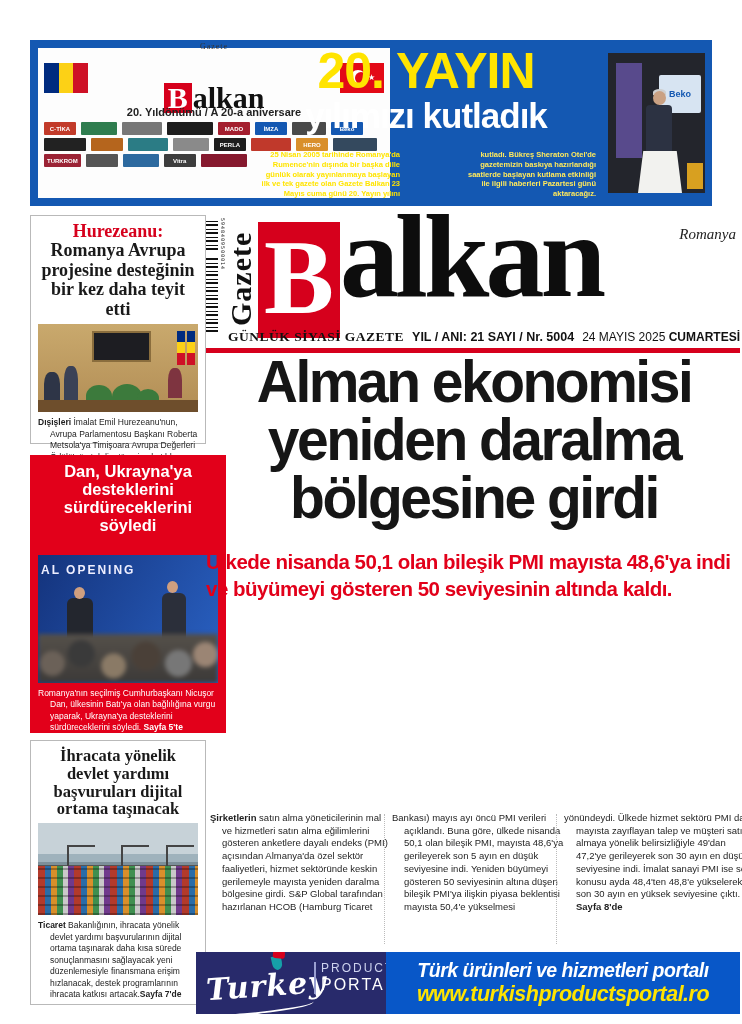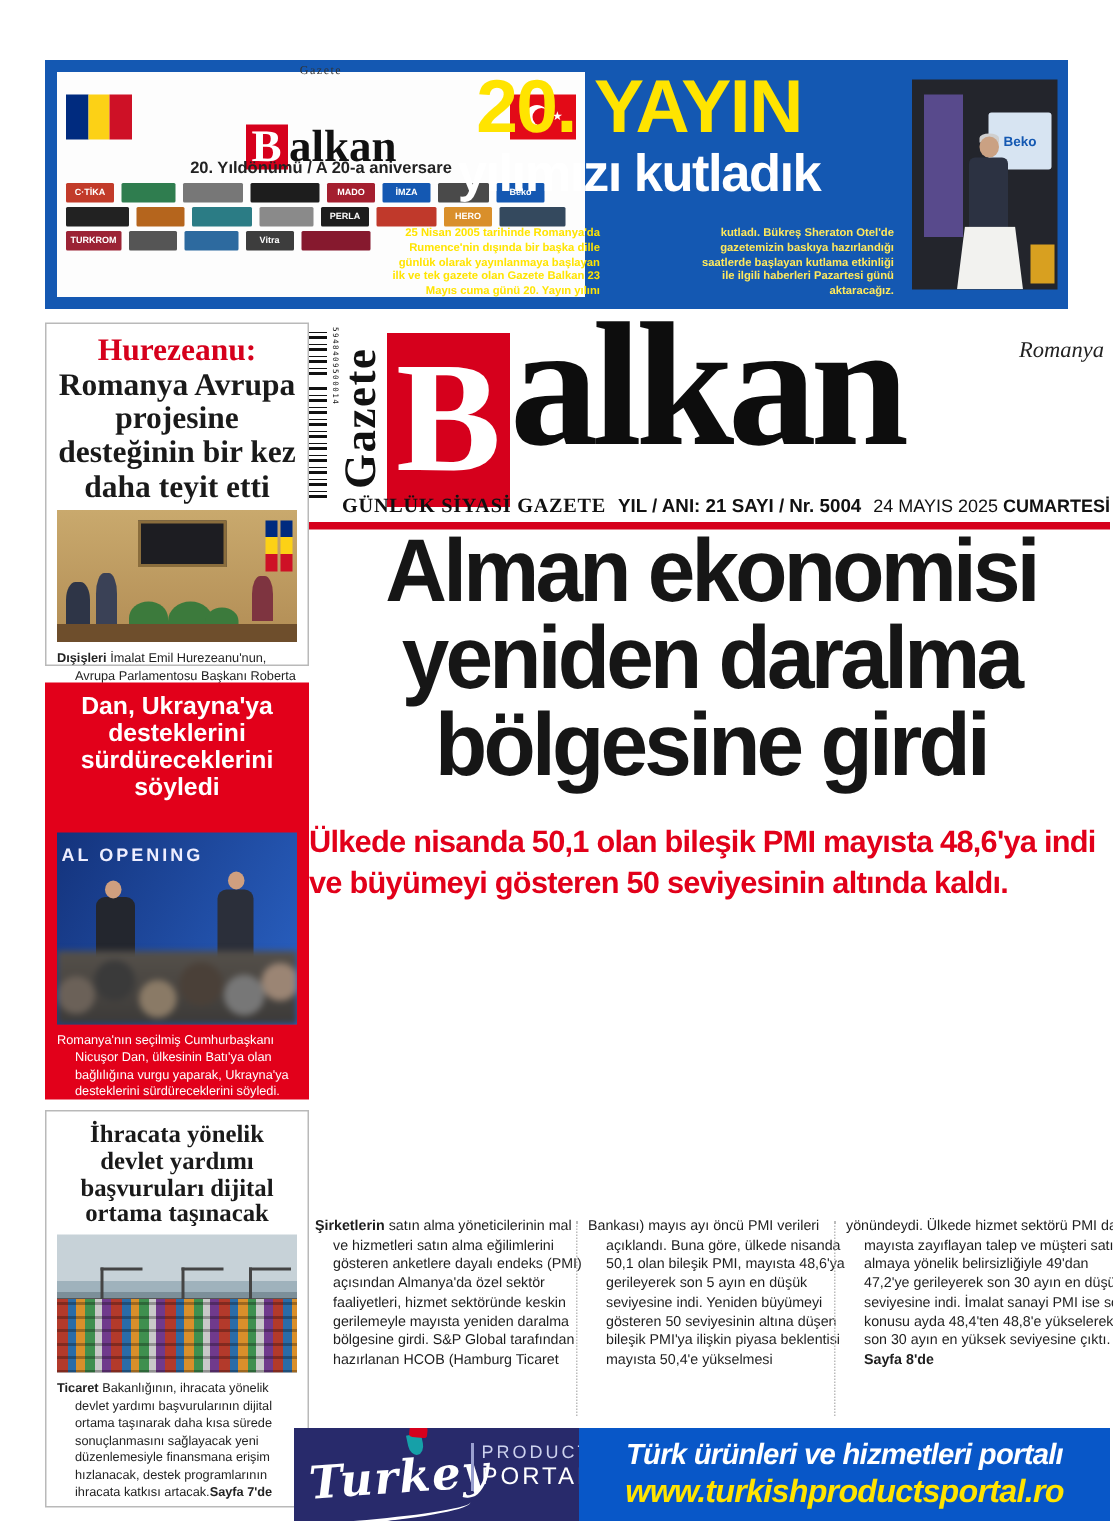--- a/index.html
+++ b/index.html
@@ -56,41 +56,41 @@
   .tagline{font-family:"Liberation Serif",serif;font-weight:bold;font-size:13.5px;color:#111;letter-spacing:.5px;}
   .issue{font-weight:bold;font-size:12.5px;color:#111;}
   .datebit{font-size:12px;color:#111;}
   .datebit b{font-weight:bold;}
   .red-rule{position:absolute;left:0;right:0;top:136px;height:5px;background:#d6001c;}
   
   .side-art{position:absolute;left:30px;width:176px;border:1px solid #b9b9b9;background:#fff;box-sizing:border-box;padding:6px 7px;}
   .art1{top:215px;height:229px;}
   .art3{top:740px;height:265px;}
   .serif-head{font-family:"Liberation Serif",serif;font-weight:bold;text-align:center;color:#1a1a1a;line-height:1.08;}
-  .art1 .serif-head{font-size:21px;}
+  .art1 .serif-head{font-size:18px;}
   .art3 .serif-head{font-size:16.5px;}
   .red-lead{color:#d6001c;}
   .cap{font-size:8.5px;line-height:1.35;color:#222;padding-left:12px;text-indent:-12px;margin-top:5px;}
   .cap b{font-weight:bold;}
   
   .photo1{margin-top:5px;height:88px;position:relative;background:linear-gradient(#c9a96d,#b28d55);overflow:hidden;}
   .p1-screen{position:absolute;left:34%;top:8%;width:34%;height:30%;background:#1d1d22;border:2px solid #8a6d3d;}
   .p1-plant{position:absolute;bottom:6%;border-radius:50% 50% 20% 20%;background:#3c7a3c;}
   .p1-plant.a{left:30%;width:26px;height:22px;}
   .p1-plant.b{left:46%;width:30px;height:26px;bottom:2%;}
   .p1-plant.c{left:62%;width:22px;height:18px;}
   .p1-table{position:absolute;left:0;bottom:0;width:100%;height:14%;background:#6e4e2c;}
   .p1-person{position:absolute;background:#2e3547;border-radius:40% 40% 0 0;}
   .p1-person.l1{left:4%;bottom:12%;width:16px;height:30px;}
   .p1-person.l2{left:16%;bottom:14%;width:14px;height:34px;background:#3a4156;}
   .p1-person.r1{right:10%;bottom:16%;width:14px;height:30px;background:#7e3440;}
   .p1-flagset{position:absolute;right:2%;top:8%;width:18px;height:34px;display:flex;gap:2px;}
   .p1-flagset i{flex:1;background:linear-gradient(#002b7f 33%,#fcd116 33% 66%,#ce1126 66%);}
   
-  .art2{position:absolute;left:30px;top:455px;width:176px;height:278px;background:#e2001a;box-sizing:border-box;padding:7px 8px;}
+  .art2{position:absolute;left:30px;top:455px;width:196px;height:278px;background:#e2001a;box-sizing:border-box;padding:7px 8px;}
   .art2 .head{color:#fff;font-weight:900;font-size:16.5px;line-height:1.1;text-align:center;}
   .photo2{margin-top:20px;height:128px;position:relative;background:linear-gradient(120deg,#14337c,#2a62c4);overflow:hidden;}
   .p2-text{position:absolute;left:3px;top:8px;color:#eef;font-weight:bold;font-size:12px;letter-spacing:2px;}
   .p2-man{position:absolute;border-radius:6px 6px 0 0;}
   .p2-man.m1{left:16%;top:34%;width:26px;height:40px;background:#23262e;}
   .p2-man.m2{right:18%;top:30%;width:24px;height:46px;background:#2b2f3a;}
   .p2-head{position:absolute;width:11px;height:12px;background:#cf9f7f;border-radius:50%;}
   .p2-head.h1{left:20%;top:25%;}
   .p2-head.h2{right:22%;top:21%;}
   .p2-crowd{position:absolute;left:0;bottom:0;width:100%;height:38%;filter:blur(2px);

